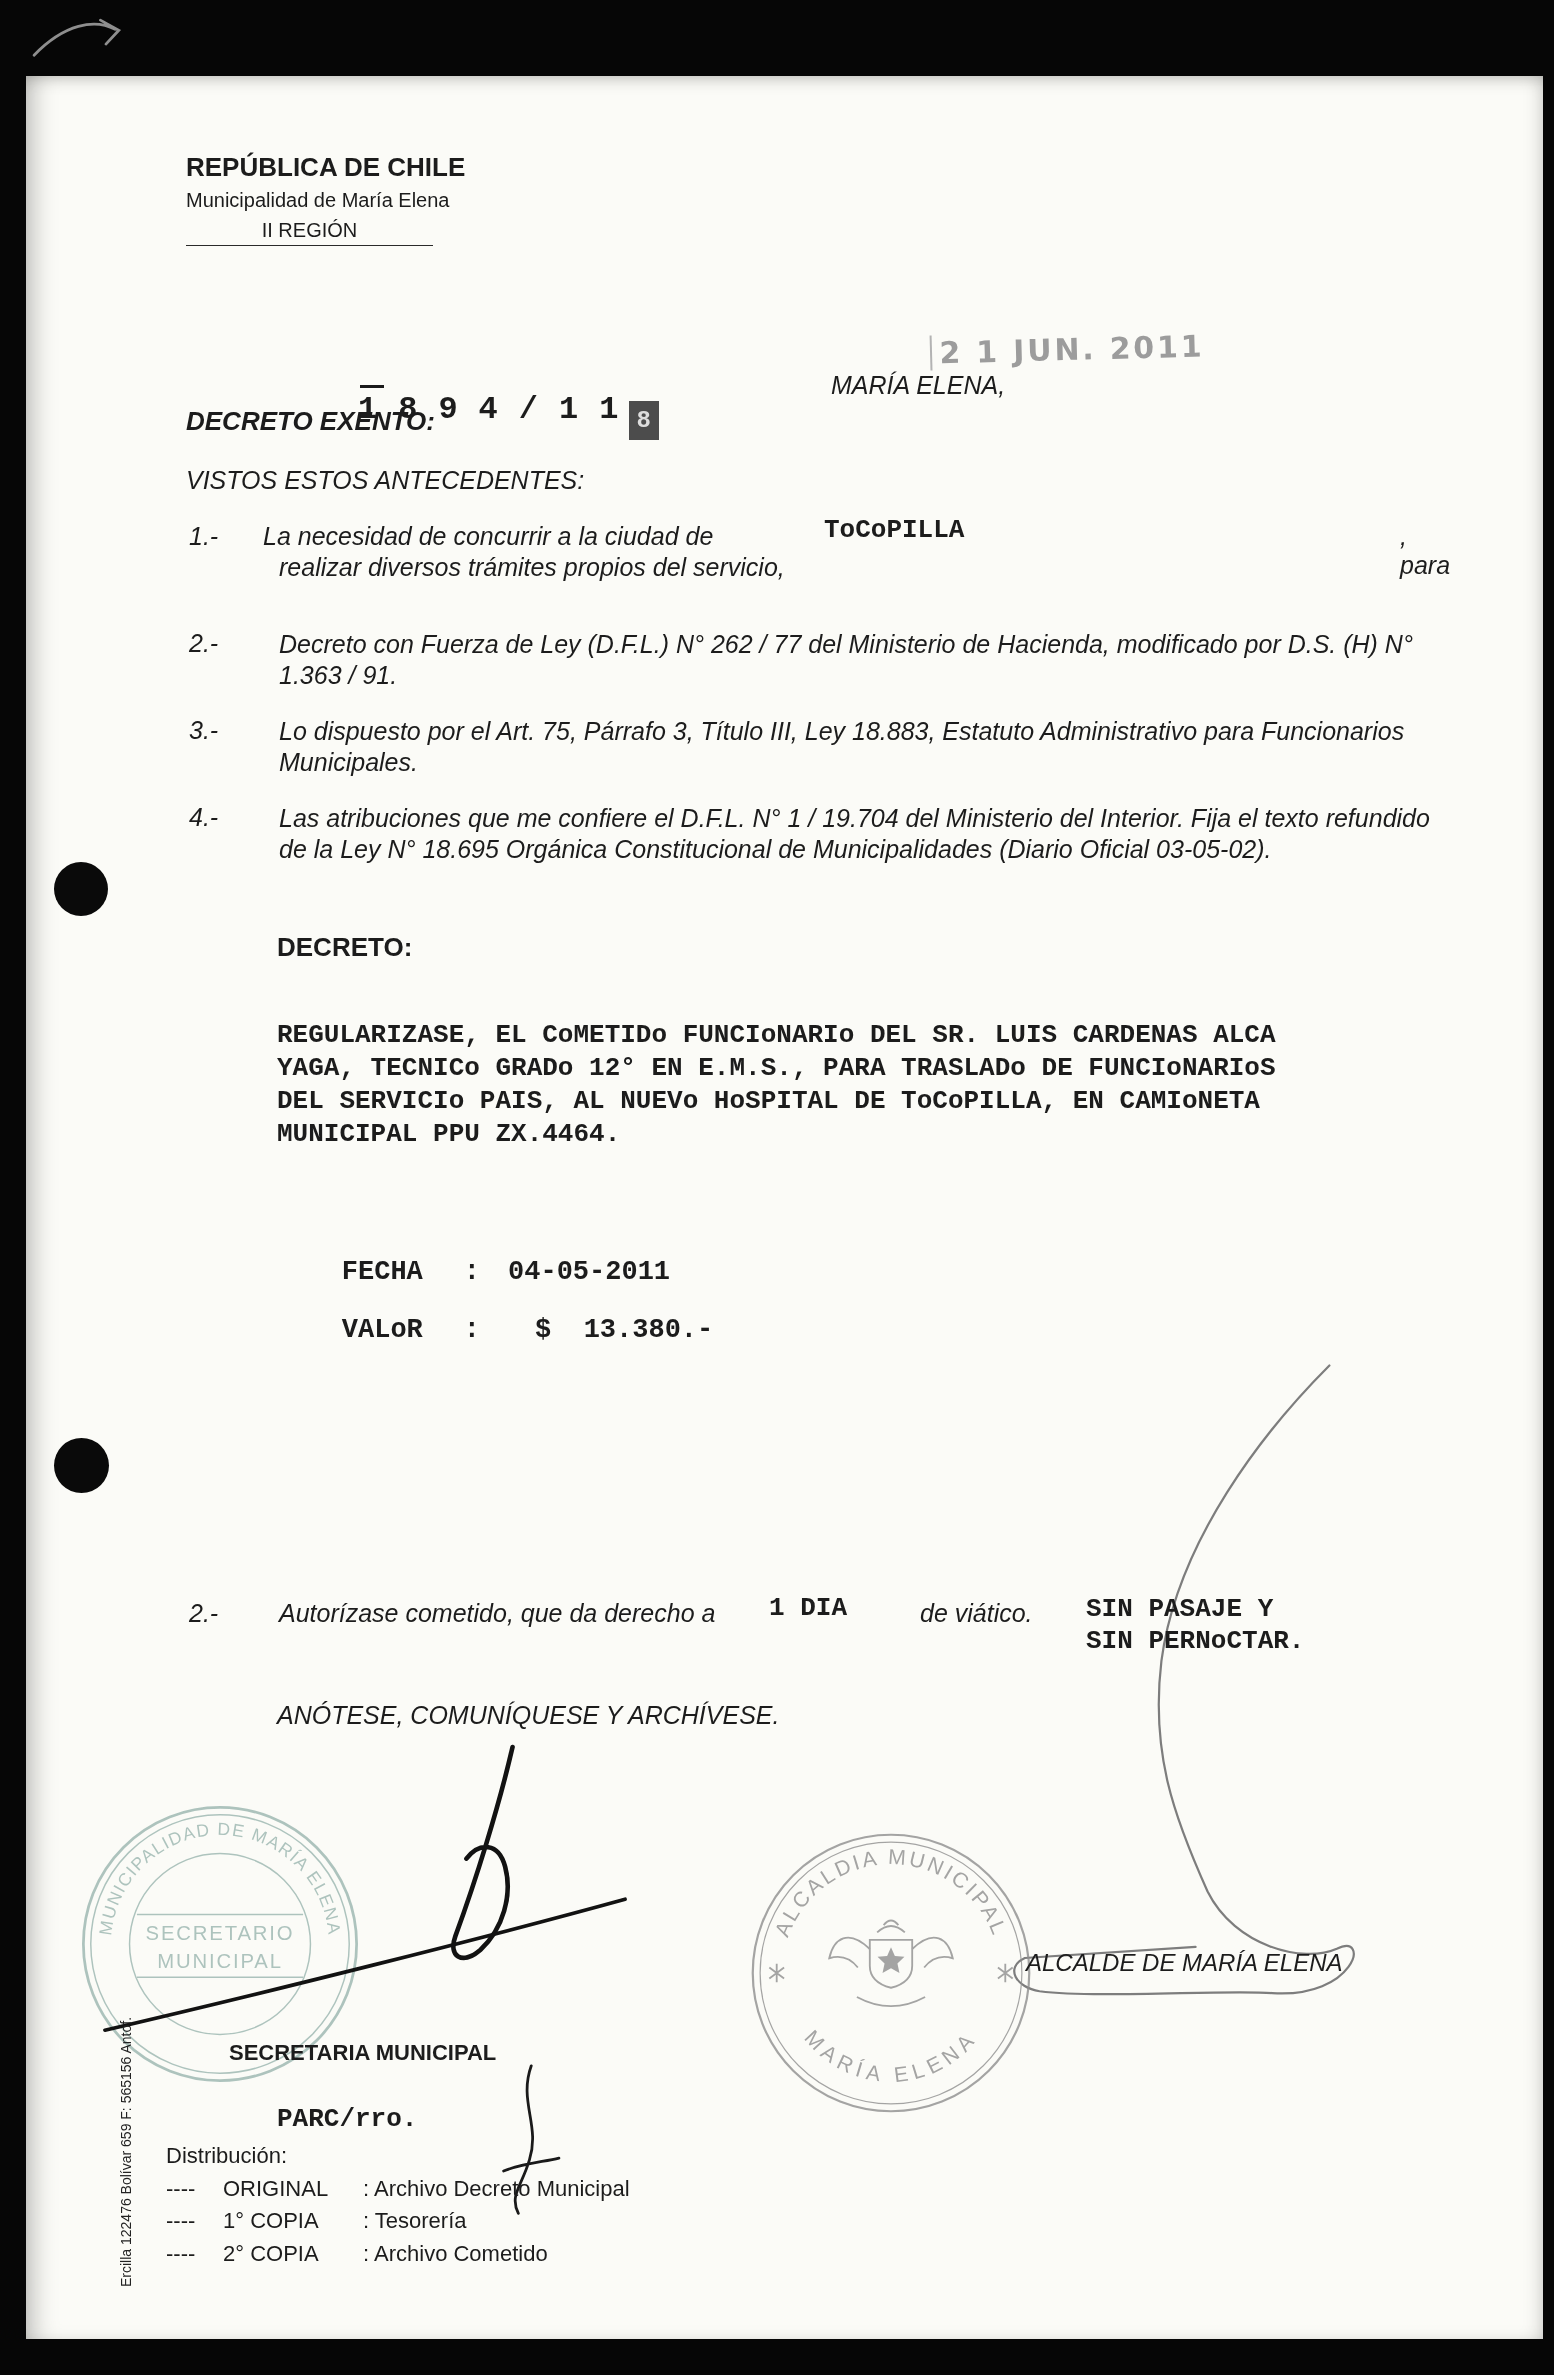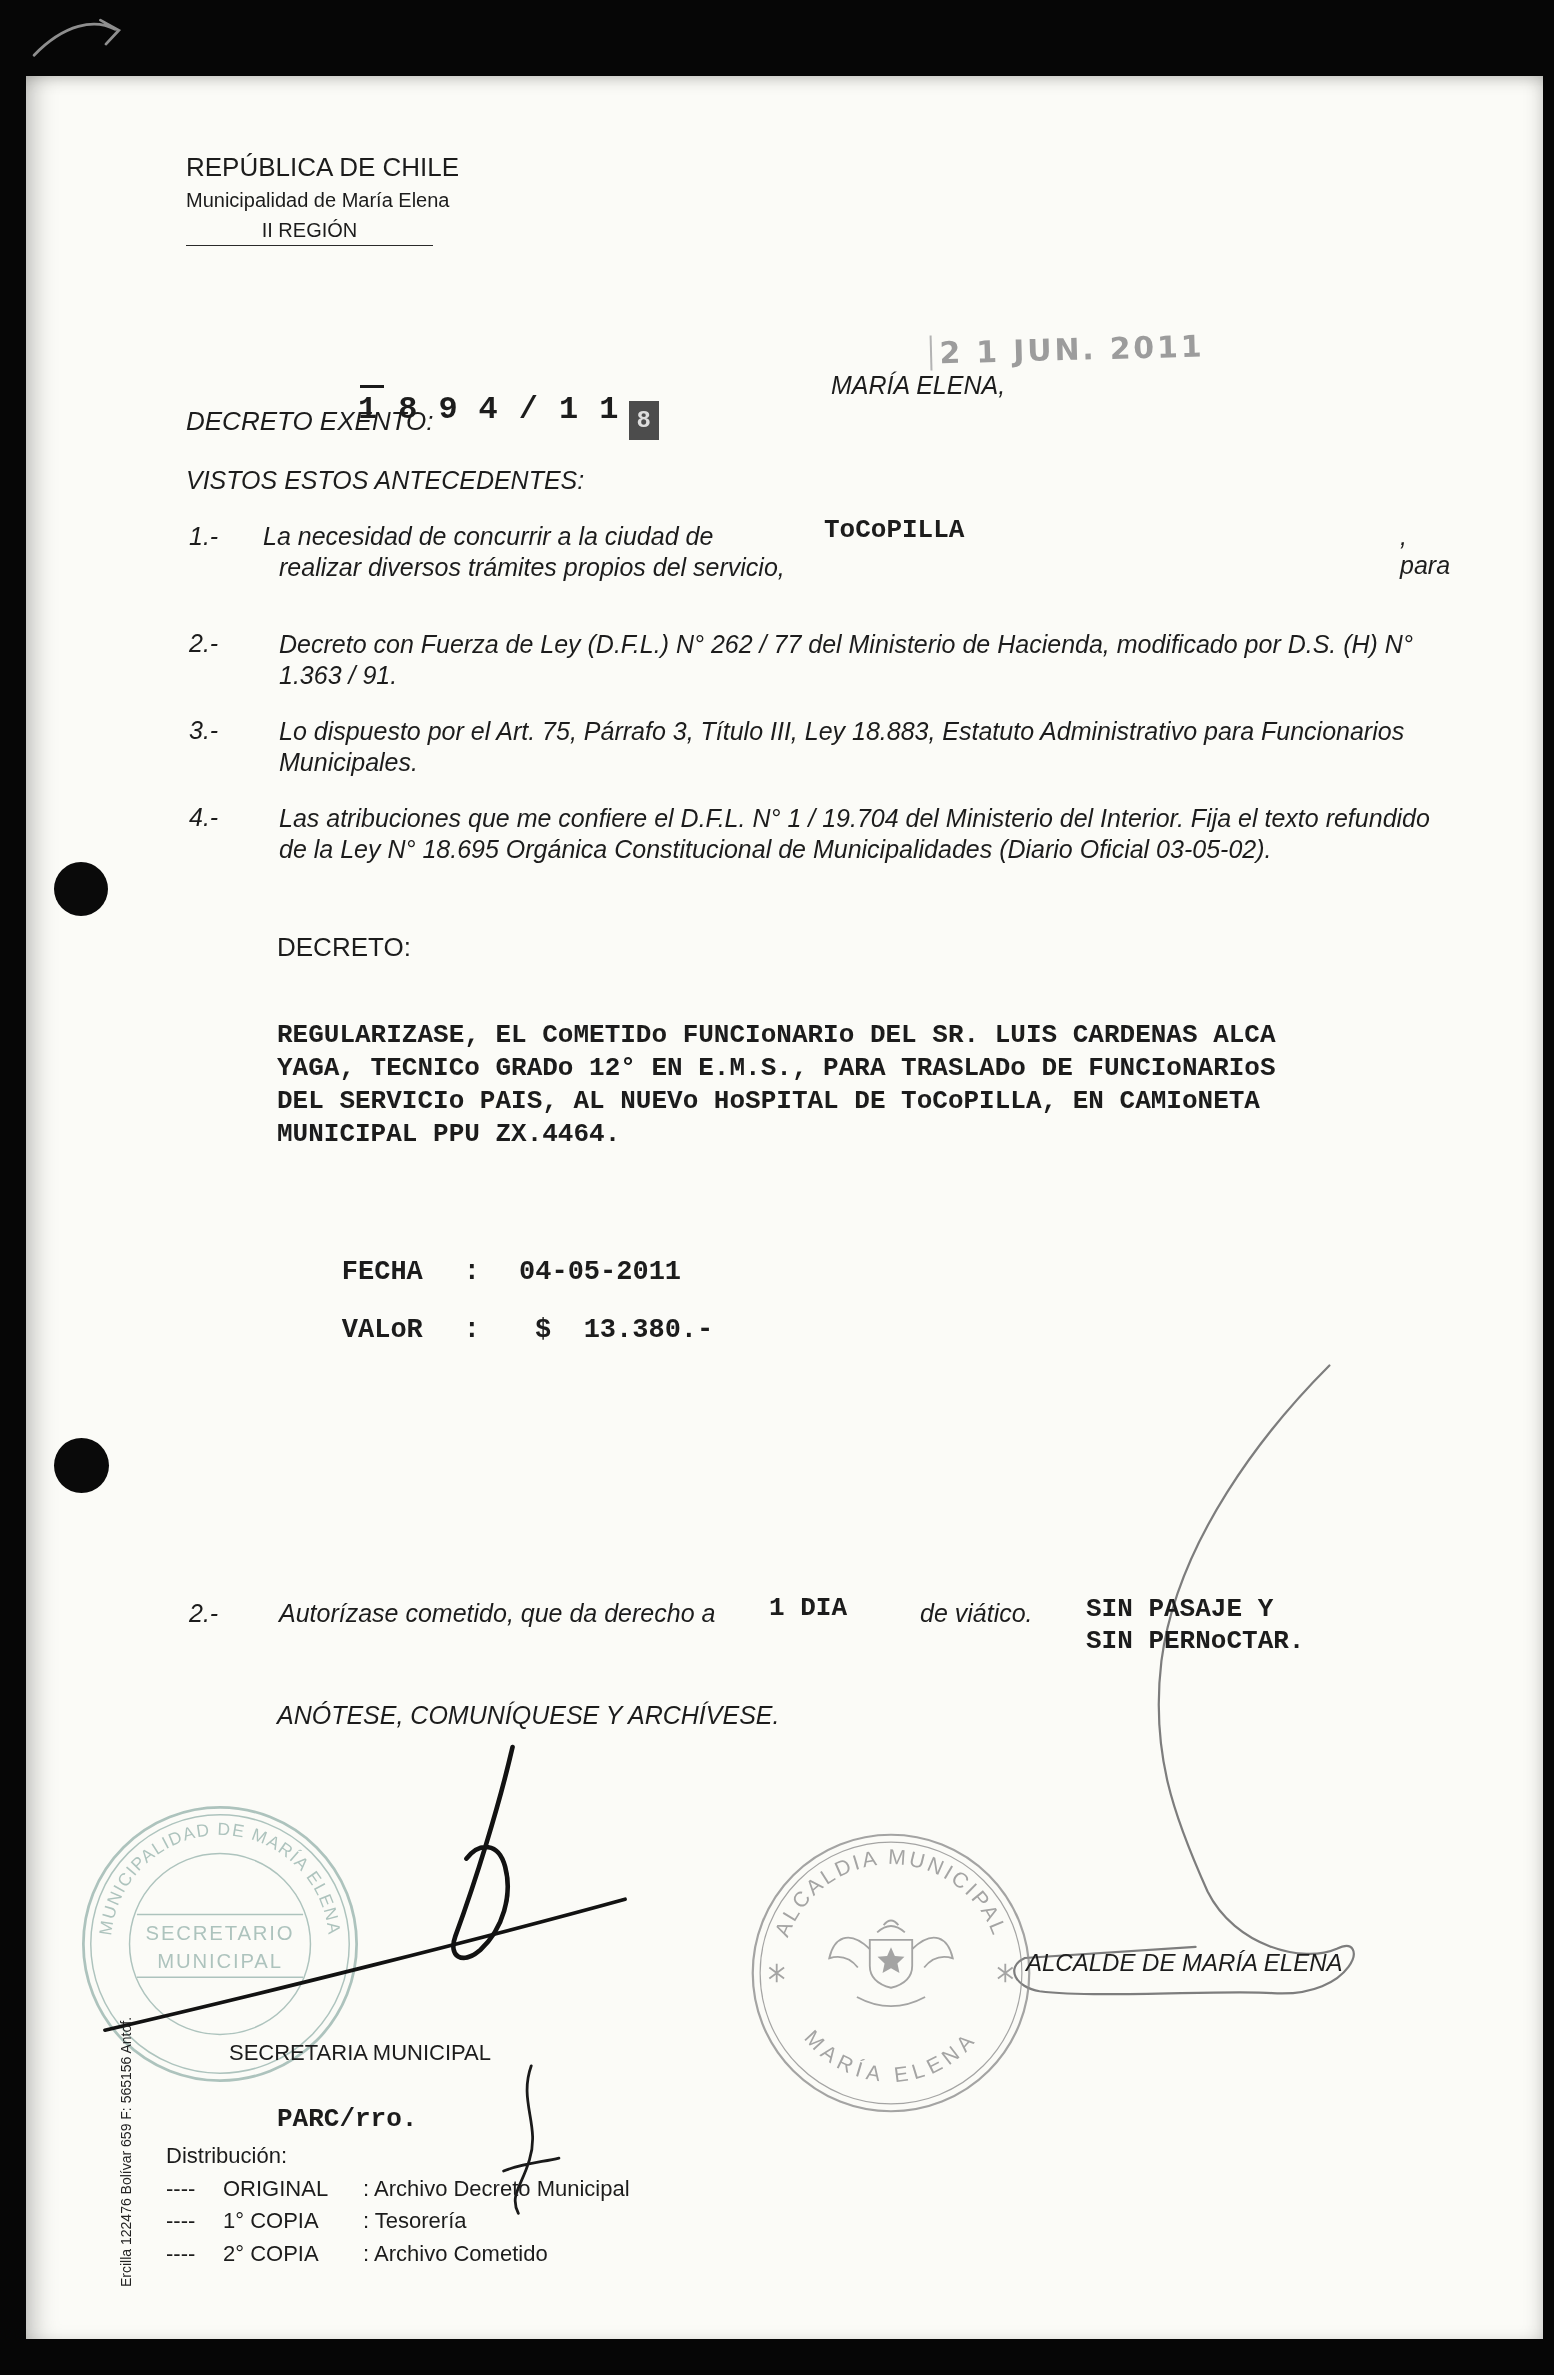--- a/index.html
+++ b/index.html
@@ -3,21 +3,21 @@
 <meta charset="utf-8">
 <style>
   html,body{margin:0;padding:0;background:#000;}
   .scan{position:relative;width:1554px;height:2376px;background:#060606;overflow:hidden;
         font-family:"Liberation Sans",sans-serif;color:#1c1c1c;}
   .sheet{position:absolute;left:26px;top:76px;width:1517px;height:2263px;background:#fbfbf7;
          box-shadow:inset 18.5px 0 26px -13px rgba(0,0,0,.28), inset -11px 0 20px -11px rgba(0,0,0,.22),
                     inset 0 13px 18.5px -11px rgba(0,0,0,.18);}
   .abs{position:absolute;}
   .it{font-style:italic;}
-  .b{font-weight:normal;}
+  .b{font-weight:bold;}
   .mono{font-family:"Liberation Mono","DejaVu Sans Mono",monospace;font-weight:bold;white-space:pre;}
   .wrap{line-height:1.22;}
   .drow{display:flex;margin-top:6.5px;}
   .ddash{width:57px;}
   .dname{width:140px;}
   svg{overflow:visible;}
 </style>
 </head>
 <body>
 
@@ -71,21 +71,21 @@
     <div class="it wrap" style="margin-left:90px;font-size:25px;width:1170px">Las atribuciones que me confiere el D.F.L. N° 1 / 19.704 del Ministerio del Interior. Fija el texto refundido de la Ley N° 18.695 Orgánica Constitucional de Municipalidades (Diario Oficial 03-05-02).</div>
   </div>
 
   <div class="abs b" style="left:277px;top:932px;font-size:26px">DECRETO:</div>
   <div class="abs mono" style="left:277px;top:1019px;font-size:26px;line-height:33px">REGULARIZASE, EL CoMETIDo FUNCIoNARIo DEL SR. LUIS CARDENAS ALCA
 YAGA, TECNICo GRADo 12° EN E.M.S., PARA TRASLADo DE FUNCIoNARIoS
 DEL SERVICIo PAIS, AL NUEVo HoSPITAL DE ToCoPILLA, EN CAMIoNETA
 MUNICIPAL PPU ZX.4464.</div>
 
   <div class="abs mono" style="left:277px;top:1227px;font-size:27px">
-    <span>FECHA</span><span style="margin-left:41px">:</span><span style="margin-left:39px">04-05-2011</span>
+    <span>FECHA</span><span style="margin-left:41px">:</span><span style="margin-left:28px">04-05-2011</span>
   </div>
   <div class="abs mono" style="left:277px;top:1285px;font-size:27px">
     <span>VALoR</span><span style="margin-left:41px">:</span><span style="margin-left:55px">$  13.380.-</span>
   </div>
 
   <svg class="abs" style="left:960px;top:1347px" width="425" height="683" viewBox="0 0 460 740">
     <path d="M 400 20 C 330 90, 235 210, 218 340 C 206 440, 232 510, 268 590
              C 298 650, 372 668, 408 652 C 445 634, 428 706, 338 700
              C 288 696, 150 706, 86 698 C 60 694, 48 672, 70 662 L 255 650" fill="none" stroke="#7d7d7d" stroke-width="2.4" stroke-linecap="round"></path>
   </svg>

